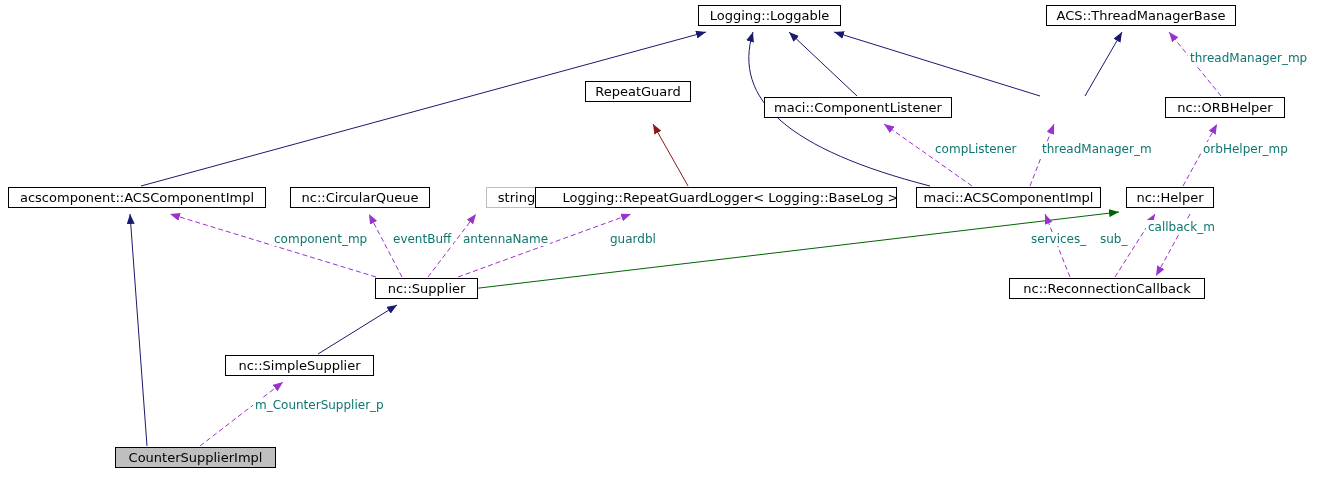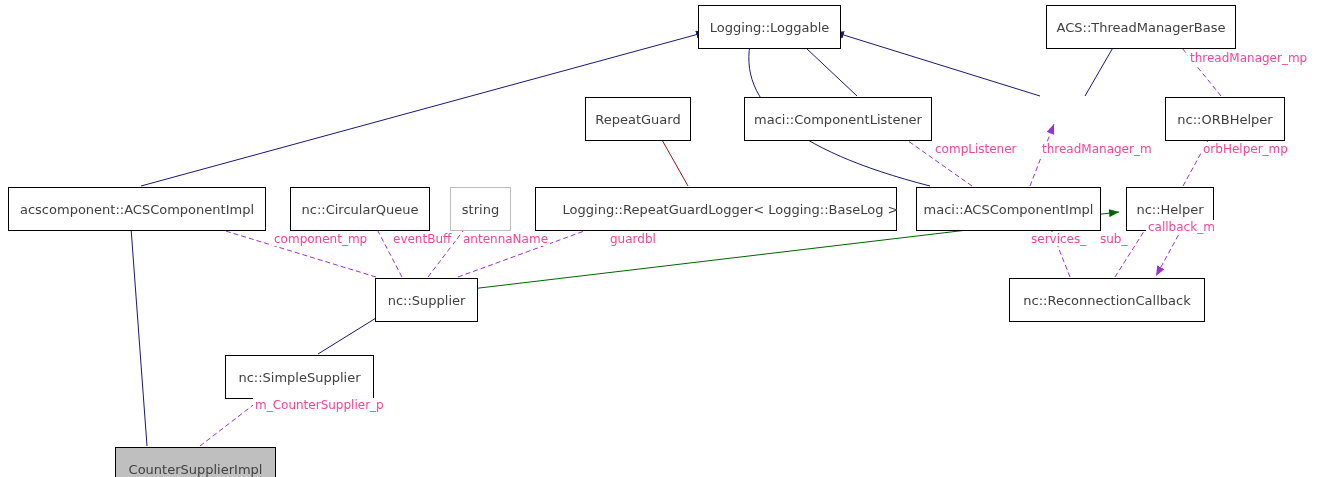--- a/index.html
+++ b/index.html
@@ -6,39 +6,39 @@
   .canvas {
     position: relative;
     width: 1321px;
     height: 477px;
     background: #ffffff;
     font-family: "DejaVu Sans", sans-serif;
     overflow: hidden;
   }
   .node {
     position: absolute;
-    height: 44px;
+    height: 21px;
     box-sizing: border-box;
     border: 1px solid #000000;
     background: #ffffff;
     display: flex;
     align-items: center;
     justify-content: center;
     font-size: 13px;
-    color: #404040;
+    color: #000000;
     white-space: nowrap;
     cursor: pointer;
     z-index: 2;
   }
-  .node.external { border-color: #bebebe; cursor: default; }
+  .node.external { border-color: #bebebe; cursor: default; margin-left: 36px; }
   .node.current { background: #bfbfbf; cursor: default; }
   .edge-label {
     position: absolute;
     font-size: 12px;
-    color: #ec4899;
+    color: #0f766e;
     background: #ffffff;
     padding: 0 2px;
     white-space: nowrap;
     z-index: 3;
   }
   svg.edges {
     position: absolute;
     left: 0; top: 0;
     z-index: 1;
     pointer-events: none;
@@ -91,22 +91,22 @@
     <path class="usage" d="M1183,186 L1217,124" marker-end="url(#arrow-purple)"></path>
     <path class="usage" d="M1070,277 L1045,214" marker-end="url(#arrow-purple)"></path>
     <path class="usage" d="M1115,277 L1155,214" marker-end="url(#arrow-purple)"></path>
     <path class="usage" d="M1190,214 L1156,276" marker-end="url(#arrow-purple)"></path>
     <path class="usage" d="M200,446 L283,382" marker-end="url(#arrow-purple)"></path>
   </svg>
 
   <div class="node" style="left:698px; top:5px; width:143px;">Logging::Loggable</div>
   <div class="node" style="left:1046px; top:5px; width:190px;">ACS::ThreadManagerBase</div>
 
-  <div class="node" style="left:585px; top:97px; width:106px;">RepeatGuard</div>
-  <div class="node" style="left:744px; top:97px; width:188px;">maci::ComponentListener</div>
+  <div class="node" style="left:585px; top:81px; width:106px;">RepeatGuard</div>
+  <div class="node" style="left:764px; top:97px; width:188px;">maci::ComponentListener</div>
   <div class="node" style="left:1165px; top:97px; width:120px;">nc::ORBHelper</div>
 
   <div class="node" style="left:8px; top:187px; width:258px;">acscomponent::ACSComponentImpl</div>
   <div class="node" style="left:290px; top:187px; width:140px;">nc::CircularQueue</div>
   <div class="node external" style="left:450px; top:187px; width:61px;">string</div>
   <div class="node" style="left:535px; top:187px; width:362px;padding-left:29px;">Logging::RepeatGuardLogger&lt; Logging::BaseLog &gt;</div>
   <div class="node" style="left:916px; top:187px; width:185px;">maci::ACSComponentImpl</div>
   <div class="node" style="left:1126px; top:187px; width:88px;">nc::Helper</div>
 
   <div class="node" style="left:368px; top:278px; width:103px;margin-left:7px;">nc::Supplier</div>

